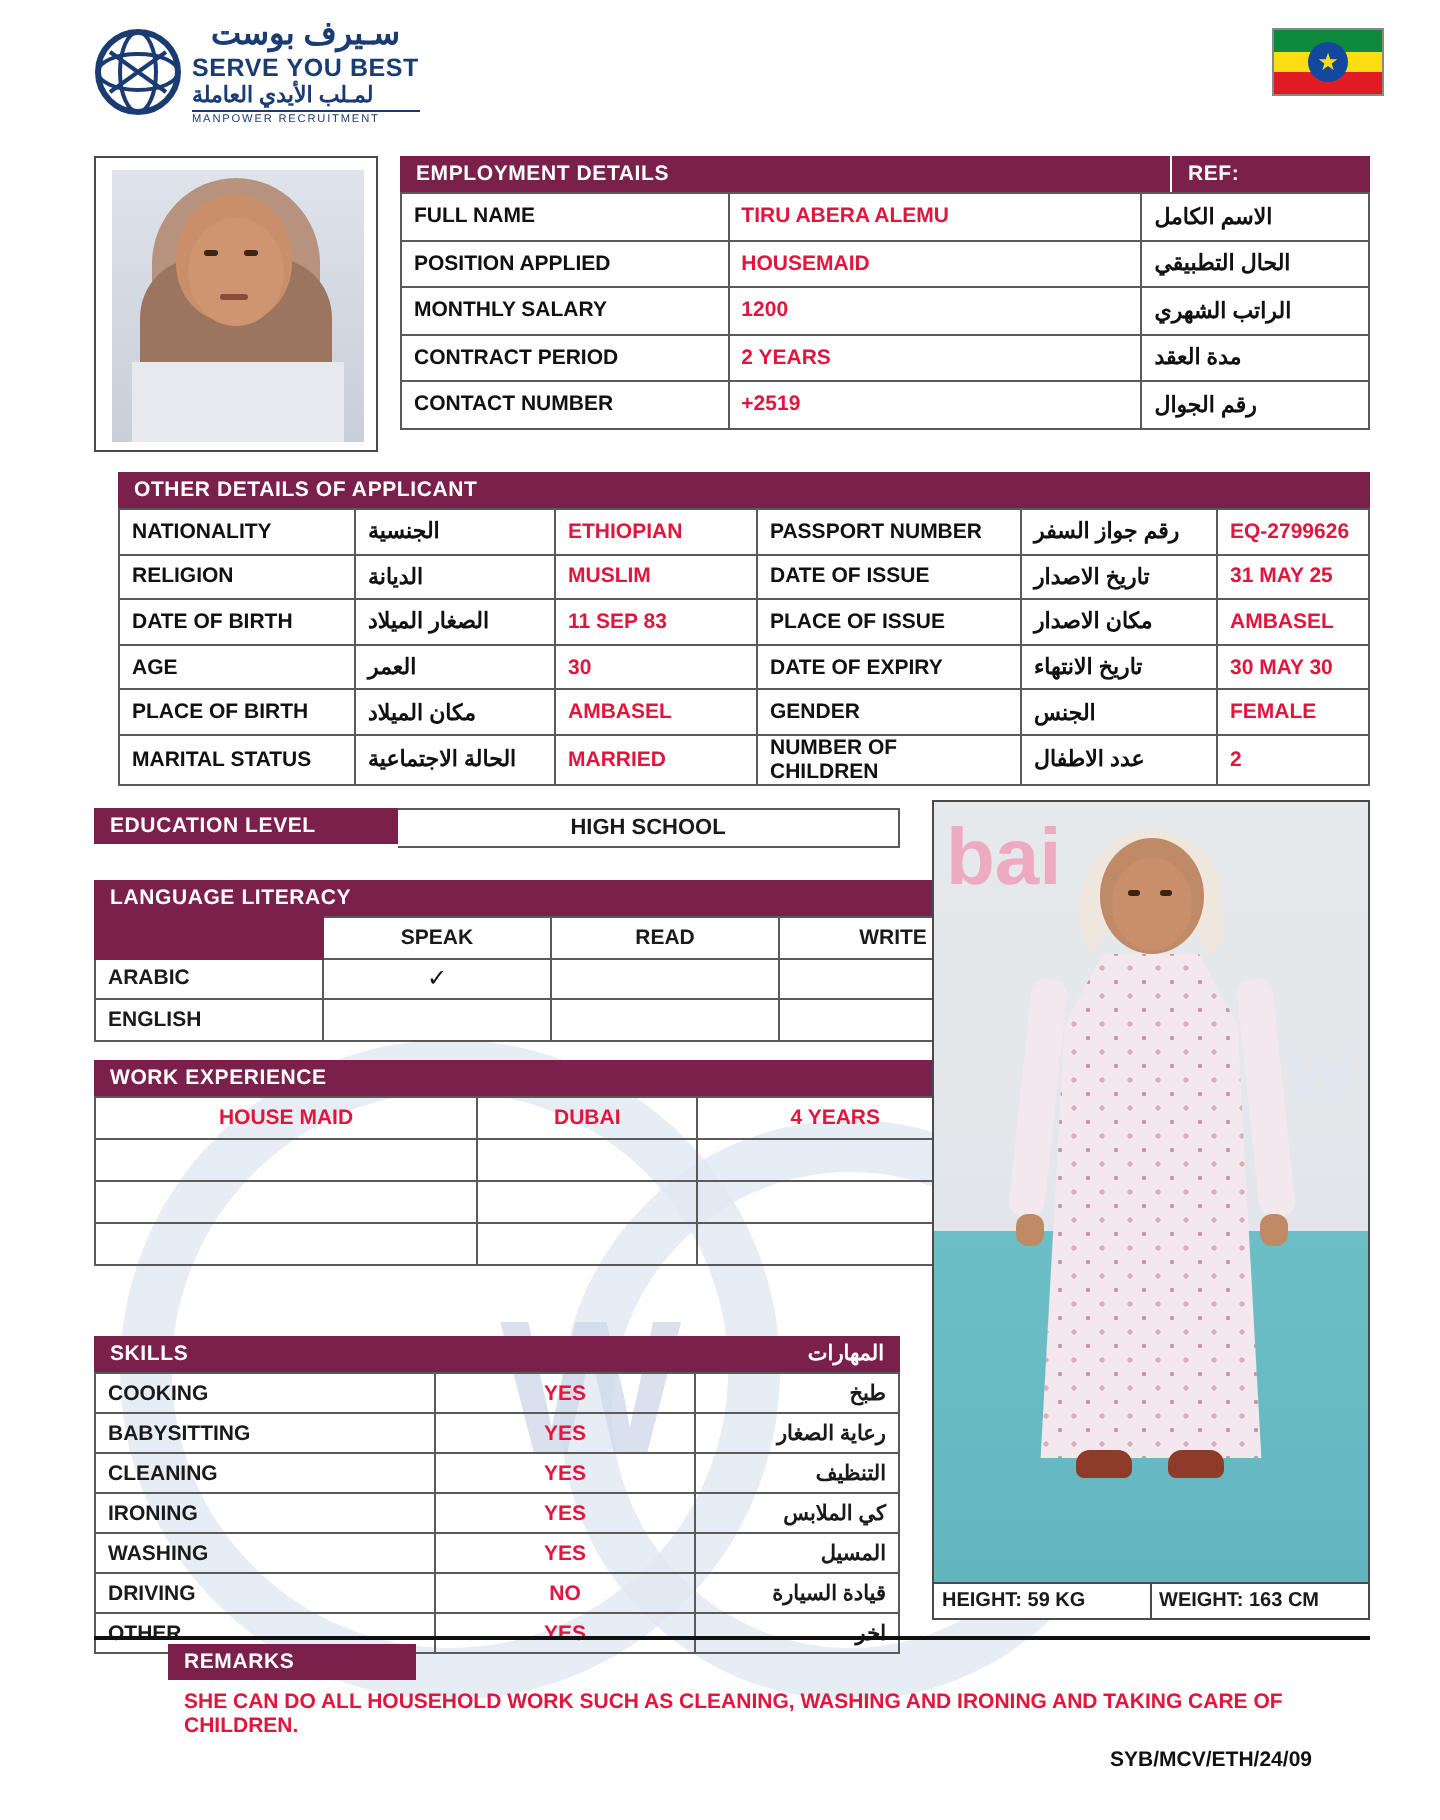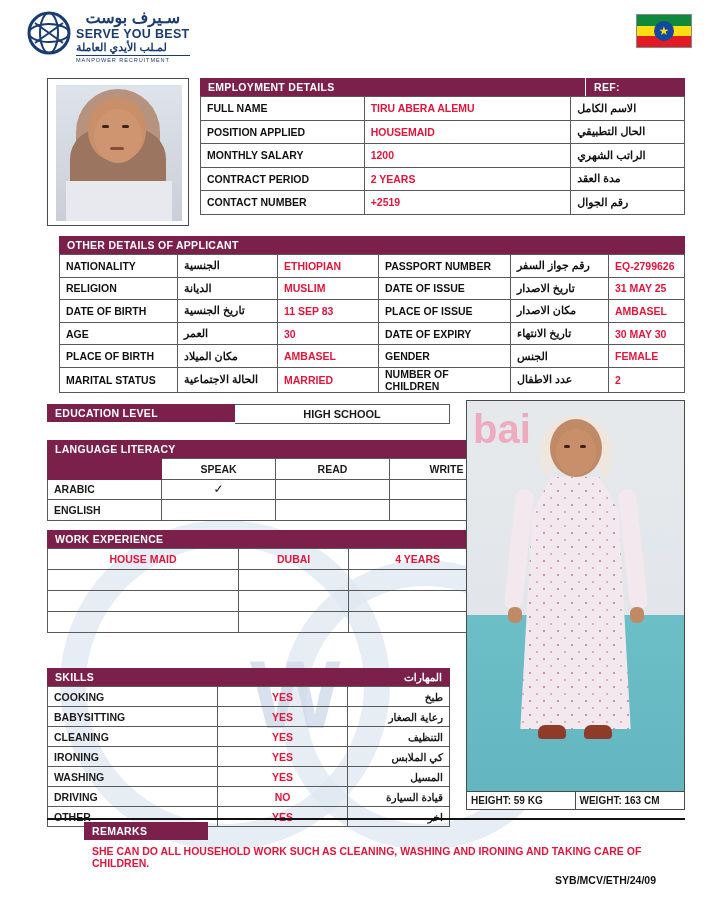--- a/index.html
+++ b/index.html
@@ -44,22 +44,22 @@
     opacity: .8;
   }
   .content { position: relative; z-index: 3; }
 
   
   .header {
     position: absolute;
     left: 0; top: 0; width: 720px; height: 62px;
   }
   .logo-wrap {
-    position: absolute; left: 26px; top: 10px;
-    display: flex; 
+    position: absolute; left: 46px; top: 10px;
+    display: flex; align-items: center;
   }
   .logo-mark {
     width: 46px; height: 46px; position: relative;
   }
   .logo-mark svg { display: block; }
   .logo-text { margin-left: 4px; }
   .logo-ar {
     font-size: 16px; color: #1b3c73; font-weight: bold; text-align: center;
     line-height: 1.05;
   }
@@ -153,21 +153,21 @@
   .emp-head .h2 { width: 100px; border-left: 1px solid #fff; }
   .emp-table td { height: 23.5px; }
 
   
   .other-wrap { position: absolute; left: 47px; top: 236px; width: 638px; padding-left: 12px; }
   .other-table td { height: 22.6px; }
 
   
   .edu-wrap { position: absolute; left: 47px; top: 404px; width: 403px; }
   .edu-row { display: flex; }
-  .edu-band { width: 188px; }
+  .edu-band { width: 152px; }
   .edu-val {
     flex: 1 1 auto; border: 1px solid #5a5a5a; border-left: none;
     display: flex; align-items: center; justify-content: center;
     font-size: 11px; font-weight: bold; height: 20px; background: #fff;
   }
 
   
   .lang-wrap { position: absolute; left: 47px; top: 440px; width: 457px; }
   .lang-table td, .lang-table th { text-align: center; height: 20.5px; }
   .lang-table .rowlbl { text-align: left; font-weight: bold; }
@@ -345,21 +345,21 @@
         <tr>
           <td class="lbl">RELIGION</td>
           <td class="ar">الديانة</td>
           <td class="val">MUSLIM</td>
           <td class="lbl">DATE OF ISSUE</td>
           <td class="ar">تاريخ الاصدار</td>
           <td class="val">31 MAY 25</td>
         </tr>
         <tr>
           <td class="lbl">DATE OF BIRTH</td>
-          <td class="ar">تاريخ الجنسية</td>
+          <td class="ar">الصغار الميلاد</td>
           <td class="val">11 SEP 83</td>
           <td class="lbl">PLACE OF ISSUE</td>
           <td class="ar">مكان الاصدار</td>
           <td class="val">AMBASEL</td>
         </tr>
         <tr>
           <td class="lbl">AGE</td>
           <td class="ar">العمر</td>
           <td class="val">30</td>
           <td class="lbl">DATE OF EXPIRY</td>

